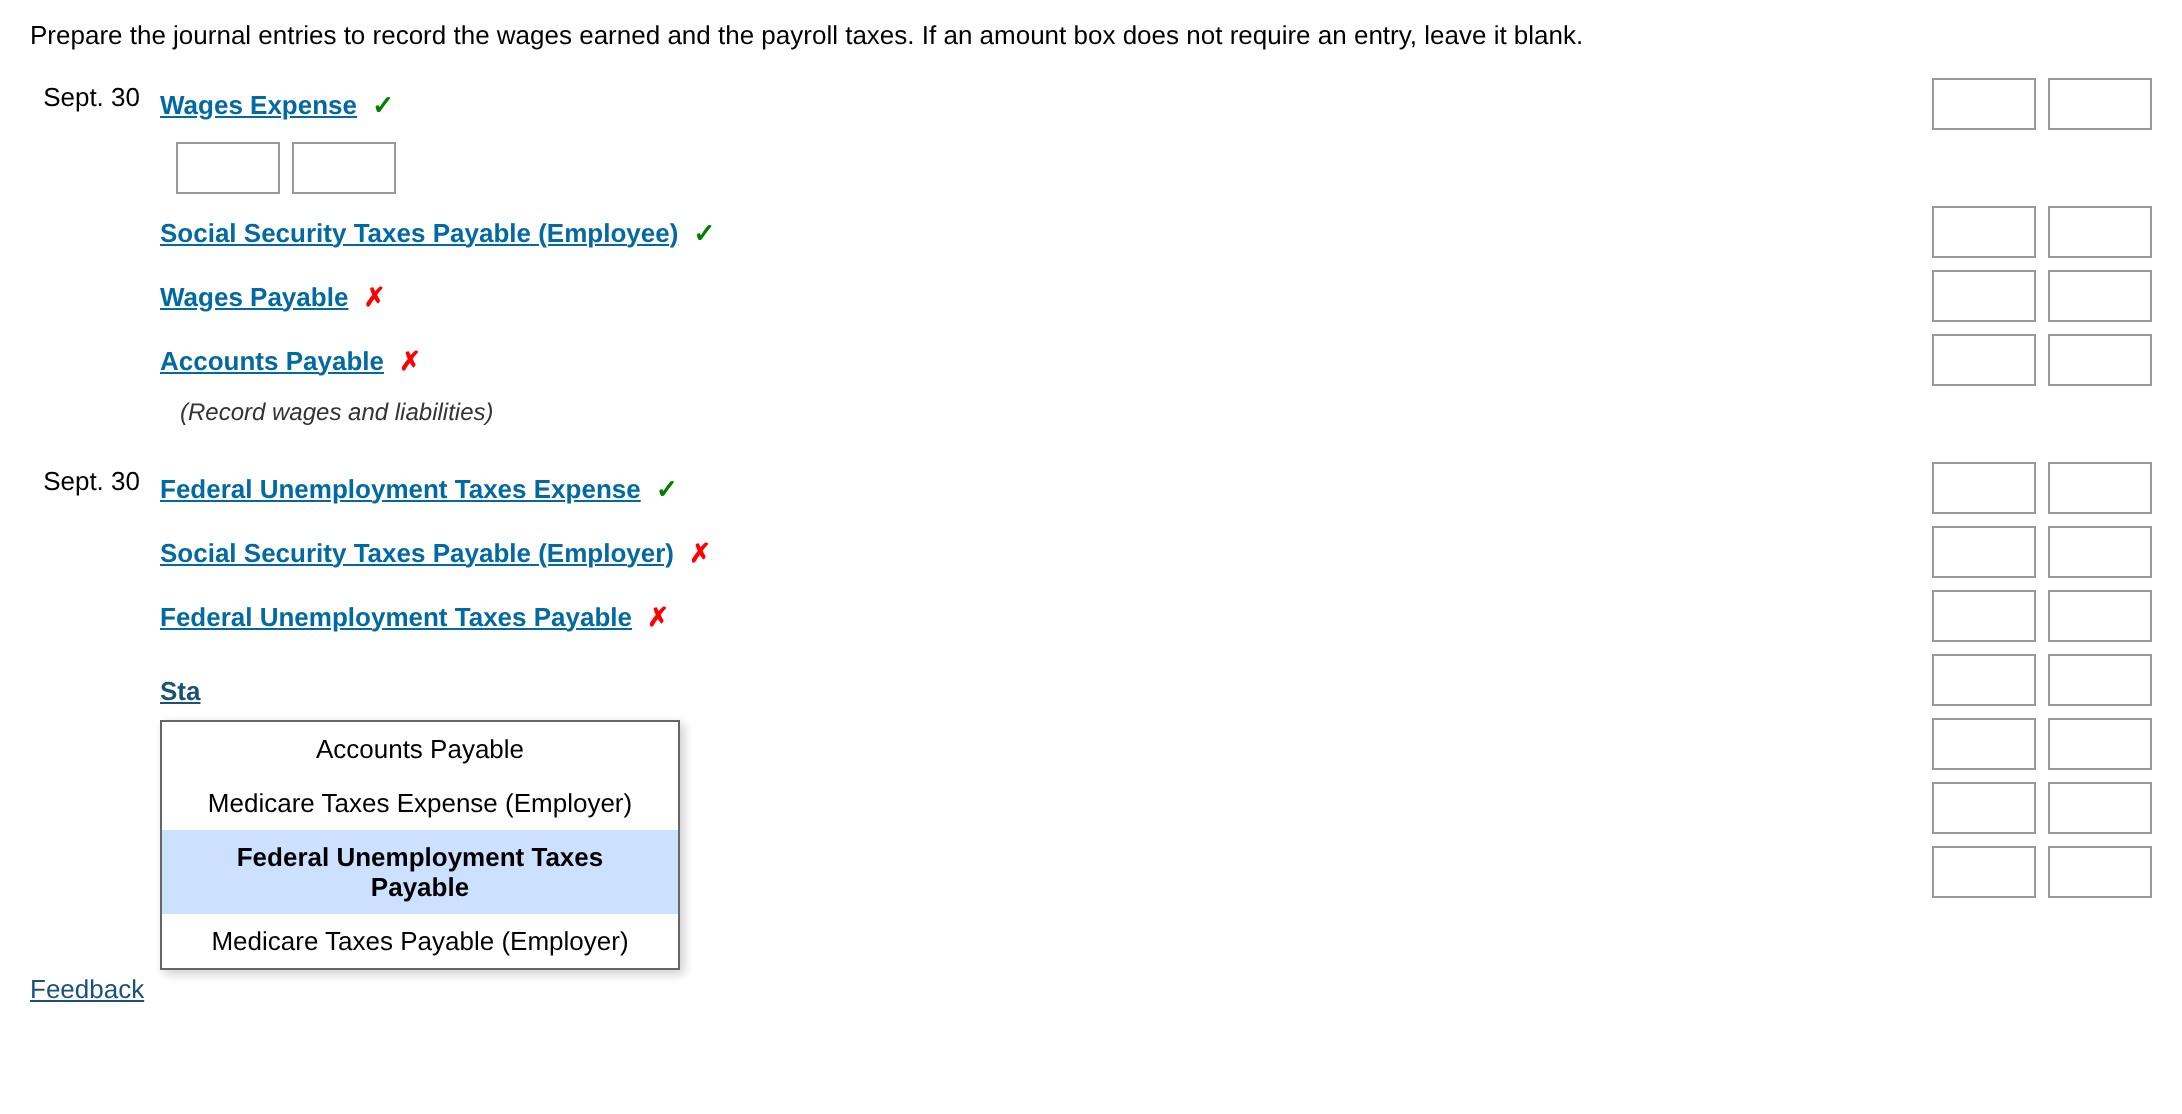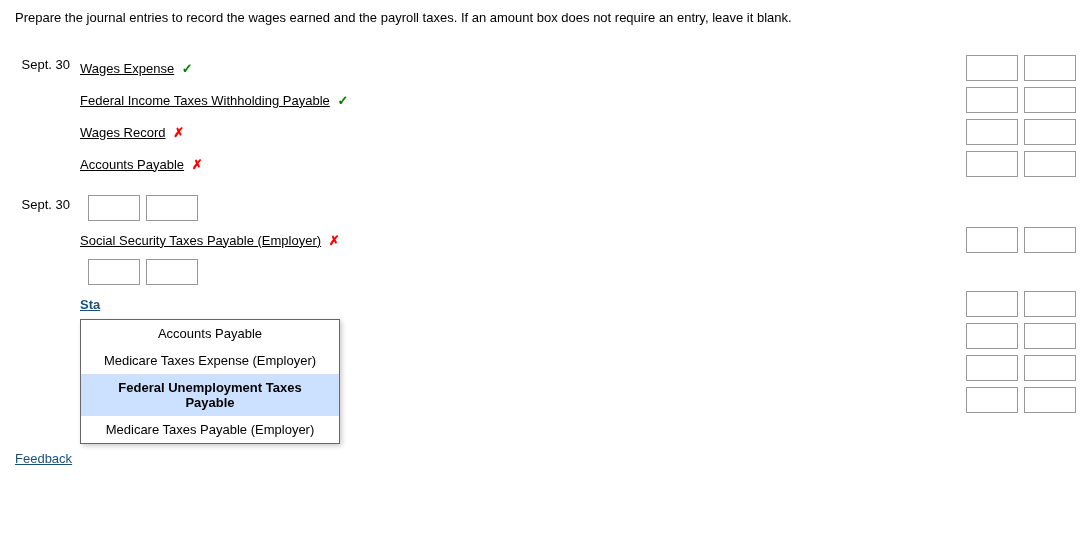--- a/index.html
+++ b/index.html
@@ -5,21 +5,21 @@
     * { box-sizing: border-box; margin: 0; padding: 0; }
     body {
       font-family: Arial, sans-serif;
       font-size: 13px;
       background: #fff;
       color: #000;
       padding: 10px 15px;
     }
     .instructions {
       font-size: 13px;
-      margin-bottom: 30px;
+      margin-bottom: 14px;
     }
     .journal-section {
       margin-bottom: 18px;
     }
     .journal-row {
       display: flex;
       align-items: center;
       margin-bottom: 6px;
       position: relative;
     }
@@ -30,22 +30,22 @@
       padding-right: 10px;
       flex-shrink: 0;
       align-self: flex-start;
       padding-top: 2px;
     }
     .account-col {
       flex: 1;
       min-width: 280px;
     }
     .account-label {
-      color: #000000;
-      font-weight: normal;
+      color: #0369a1;
+      font-weight: bold;
       text-decoration: underline;
       font-size: 13px;
       cursor: pointer;
     }
     .check-mark {
       color: green;
       font-weight: bold;
       margin-left: 4px;
     }
     .x-mark {
@@ -120,60 +120,74 @@
       <span class="check-mark">✓</span>
     </div>
     <div class="inputs-col">
       <input class="amount-box" type="text" style="">
       <input class="amount-box" type="text" style="">
     </div>
   </div>
 
   <div class="journal-row">
     <div class="date-col"></div>
-    <div class="account-col">
-      <span class="account-label">Federal Income Taxes Withholding Payable</span>
+    <div class="inputs-col">
+      <input class="amount-box" type="text" style="">
+      <input class="amount-box" type="text" style="">
+    </div>
+  </div>
+
+  <div class="journal-row">
+    <div class="date-col"></div>
+    <div class="account-col">
+      <span class="account-label">Social Security Taxes Payable (Employee)</span>
       <span class="check-mark">✓</span>
     </div>
     <div class="inputs-col">
       <input class="amount-box" type="text" style="">
       <input class="amount-box" type="text" style="">
     </div>
   </div>
 
-
-  <div class="journal-row">
-    <div class="date-col"></div>
-    <div class="account-col">
-      <span class="account-label">Wages Record</span>
+  <div class="journal-row">
+    <div class="date-col"></div>
+    <div class="account-col">
+      <span class="account-label">Wages Payable</span>
       <span class="x-mark">✗</span>
     </div>
     <div class="inputs-col">
       <input class="amount-box" type="text" style="">
       <input class="amount-box" type="text" style="">
     </div>
   </div>
 
   <div class="journal-row">
     <div class="date-col"></div>
     <div class="account-col">
       <span class="account-label">Accounts Payable</span>
       <span class="x-mark">✗</span>
     </div>
     <div class="inputs-col">
       <input class="amount-box" type="text" style="">
       <input class="amount-box" type="text" style="">
     </div>
   </div>
 
+  <div class="note-row">
+    <span class="note-text">(Record wages and liabilities)</span>
+  </div>
 </div>
 
 <div class="journal-section">
   <div class="journal-row">
     <div class="date-col">Sept. 30</div>
+    <div class="account-col">
+      <span class="account-label">Federal Unemployment Taxes Expense</span>
+      <span class="check-mark">✓</span>
+    </div>
     <div class="inputs-col">
       <input class="amount-box" type="text" style="">
       <input class="amount-box" type="text" style="">
     </div>
   </div>
 
   <div class="journal-row">
     <div class="date-col"></div>
     <div class="account-col">
       <span class="account-label">Social Security Taxes Payable (Employer)</span>
@@ -181,27 +195,31 @@
     </div>
     <div class="inputs-col">
       <input class="amount-box" type="text" style="">
       <input class="amount-box" type="text" style="">
     </div>
   </div>
 
 
   <div class="journal-row">
     <div class="date-col"></div>
-    <div class="inputs-col">
-      <input class="amount-box" type="text" style="">
-      <input class="amount-box" type="text" style="">
-    </div>
-  </div>
-
-  <div class="journal-row" style="align-items:center;">
+    <div class="account-col">
+      <span class="account-label">Federal Unemployment Taxes Payable</span>
+      <span class="x-mark">✗</span>
+    </div>
+    <div class="inputs-col">
+      <input class="amount-box" type="text" style="">
+      <input class="amount-box" type="text" style="">
+    </div>
+  </div>
+
+  <div class="journal-row" style="align-items:flex-end;">
     <div class="date-col"></div>
     <div class="account-col" style="position:relative;">
       <div class="dropdown-container">
         <span class="partial-label">Sta</span>
         <div class="dropdown-menu">
           <div class="dropdown-item">Accounts Payable</div>
           <div class="dropdown-item">Medicare Taxes Expense (Employer)</div>
           <div class="dropdown-item selected">Federal Unemployment Taxes Payable</div>
           <div class="dropdown-item">Medicare Taxes Payable (Employer)</div>
         </div>

